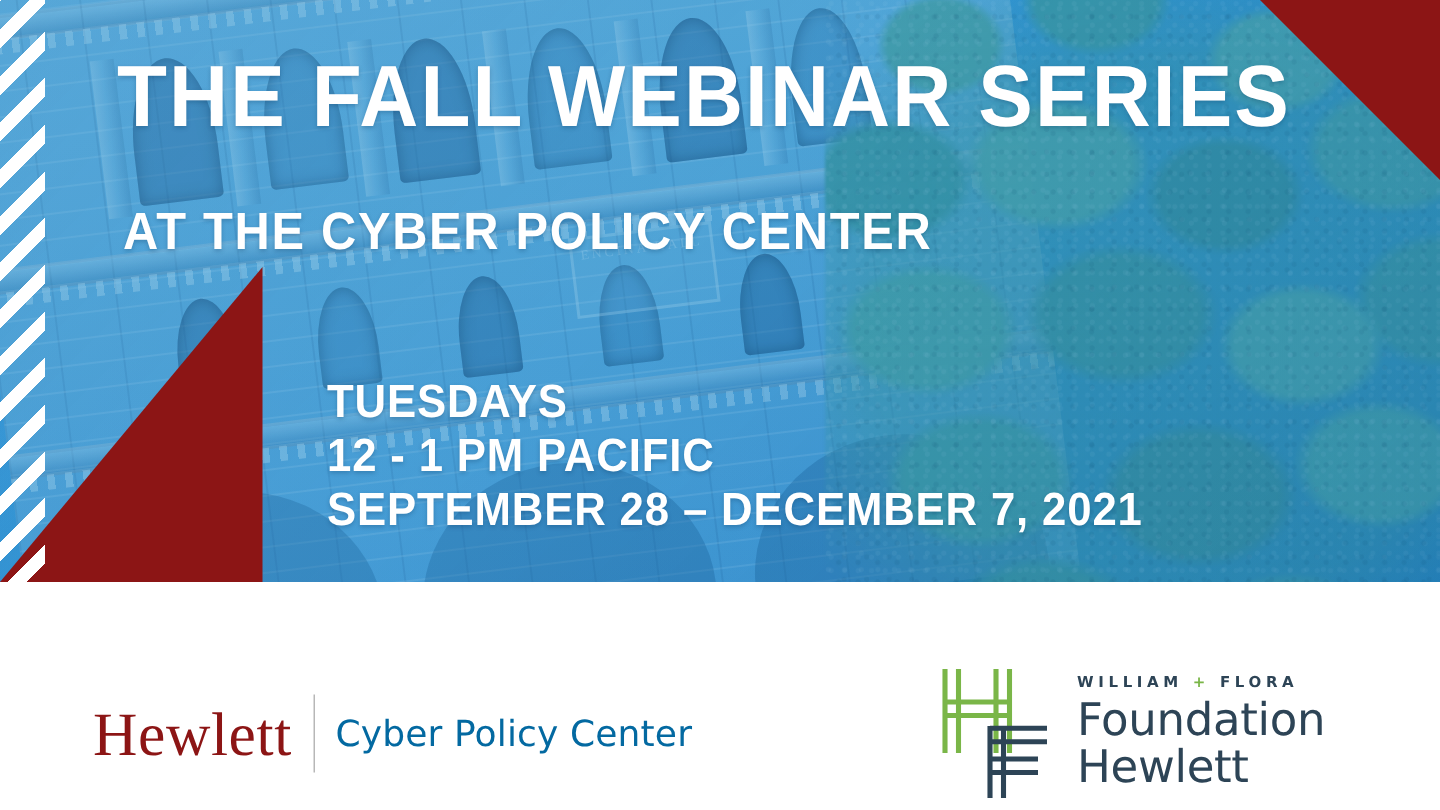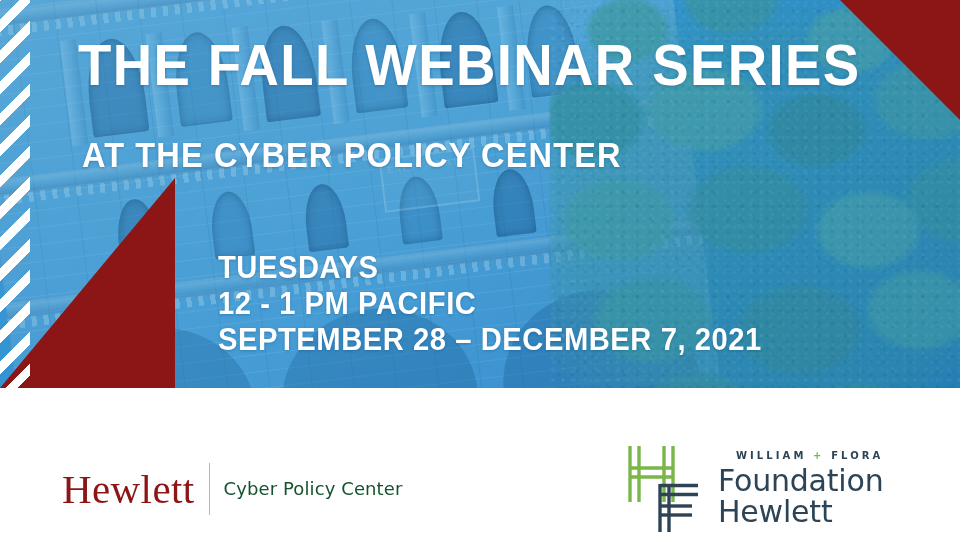--- a/index.html
+++ b/index.html
@@ -266,22 +266,22 @@
     background: #b7b7b7;
   }
   .stanford-names {
     padding-left: 14px;
     display: flex;
     flex-direction: column;
     justify-content: center;
   }
   .cpc-name {
     font-family: "DejaVu Sans", sans-serif;
-    font-size: 18px;
-    color: #14532d;
+    font-size: 24px;
+    color: #0369a1;
     line-height: 1.18;
     letter-spacing: .1px;
     text-align: center;
   }
   .fsi-name {
     font-family: "DejaVu Sans", sans-serif;
     font-style: italic;
     font-size: 18px;
     color: #2b2b2b;
     line-height: 1.2;
@@ -308,21 +308,20 @@
     justify-content: center;
   }
   .hf-tag {
     font-family: "DejaVu Sans", sans-serif;
     font-size: 10px;
     font-weight: 700;
     letter-spacing: 3.1px;
     color: #2d4456;
     line-height: 1;
     margin-bottom: 5px;
-    text-align: right;
   }
   .hf-tag .plus { color: #7ab648; }
   .hf-name {
     font-family: "DejaVu Sans", sans-serif;
     font-size: 30px;
     color: #2d4456;
     line-height: 1.02;
     letter-spacing: -.2px;
   }
 </style>

